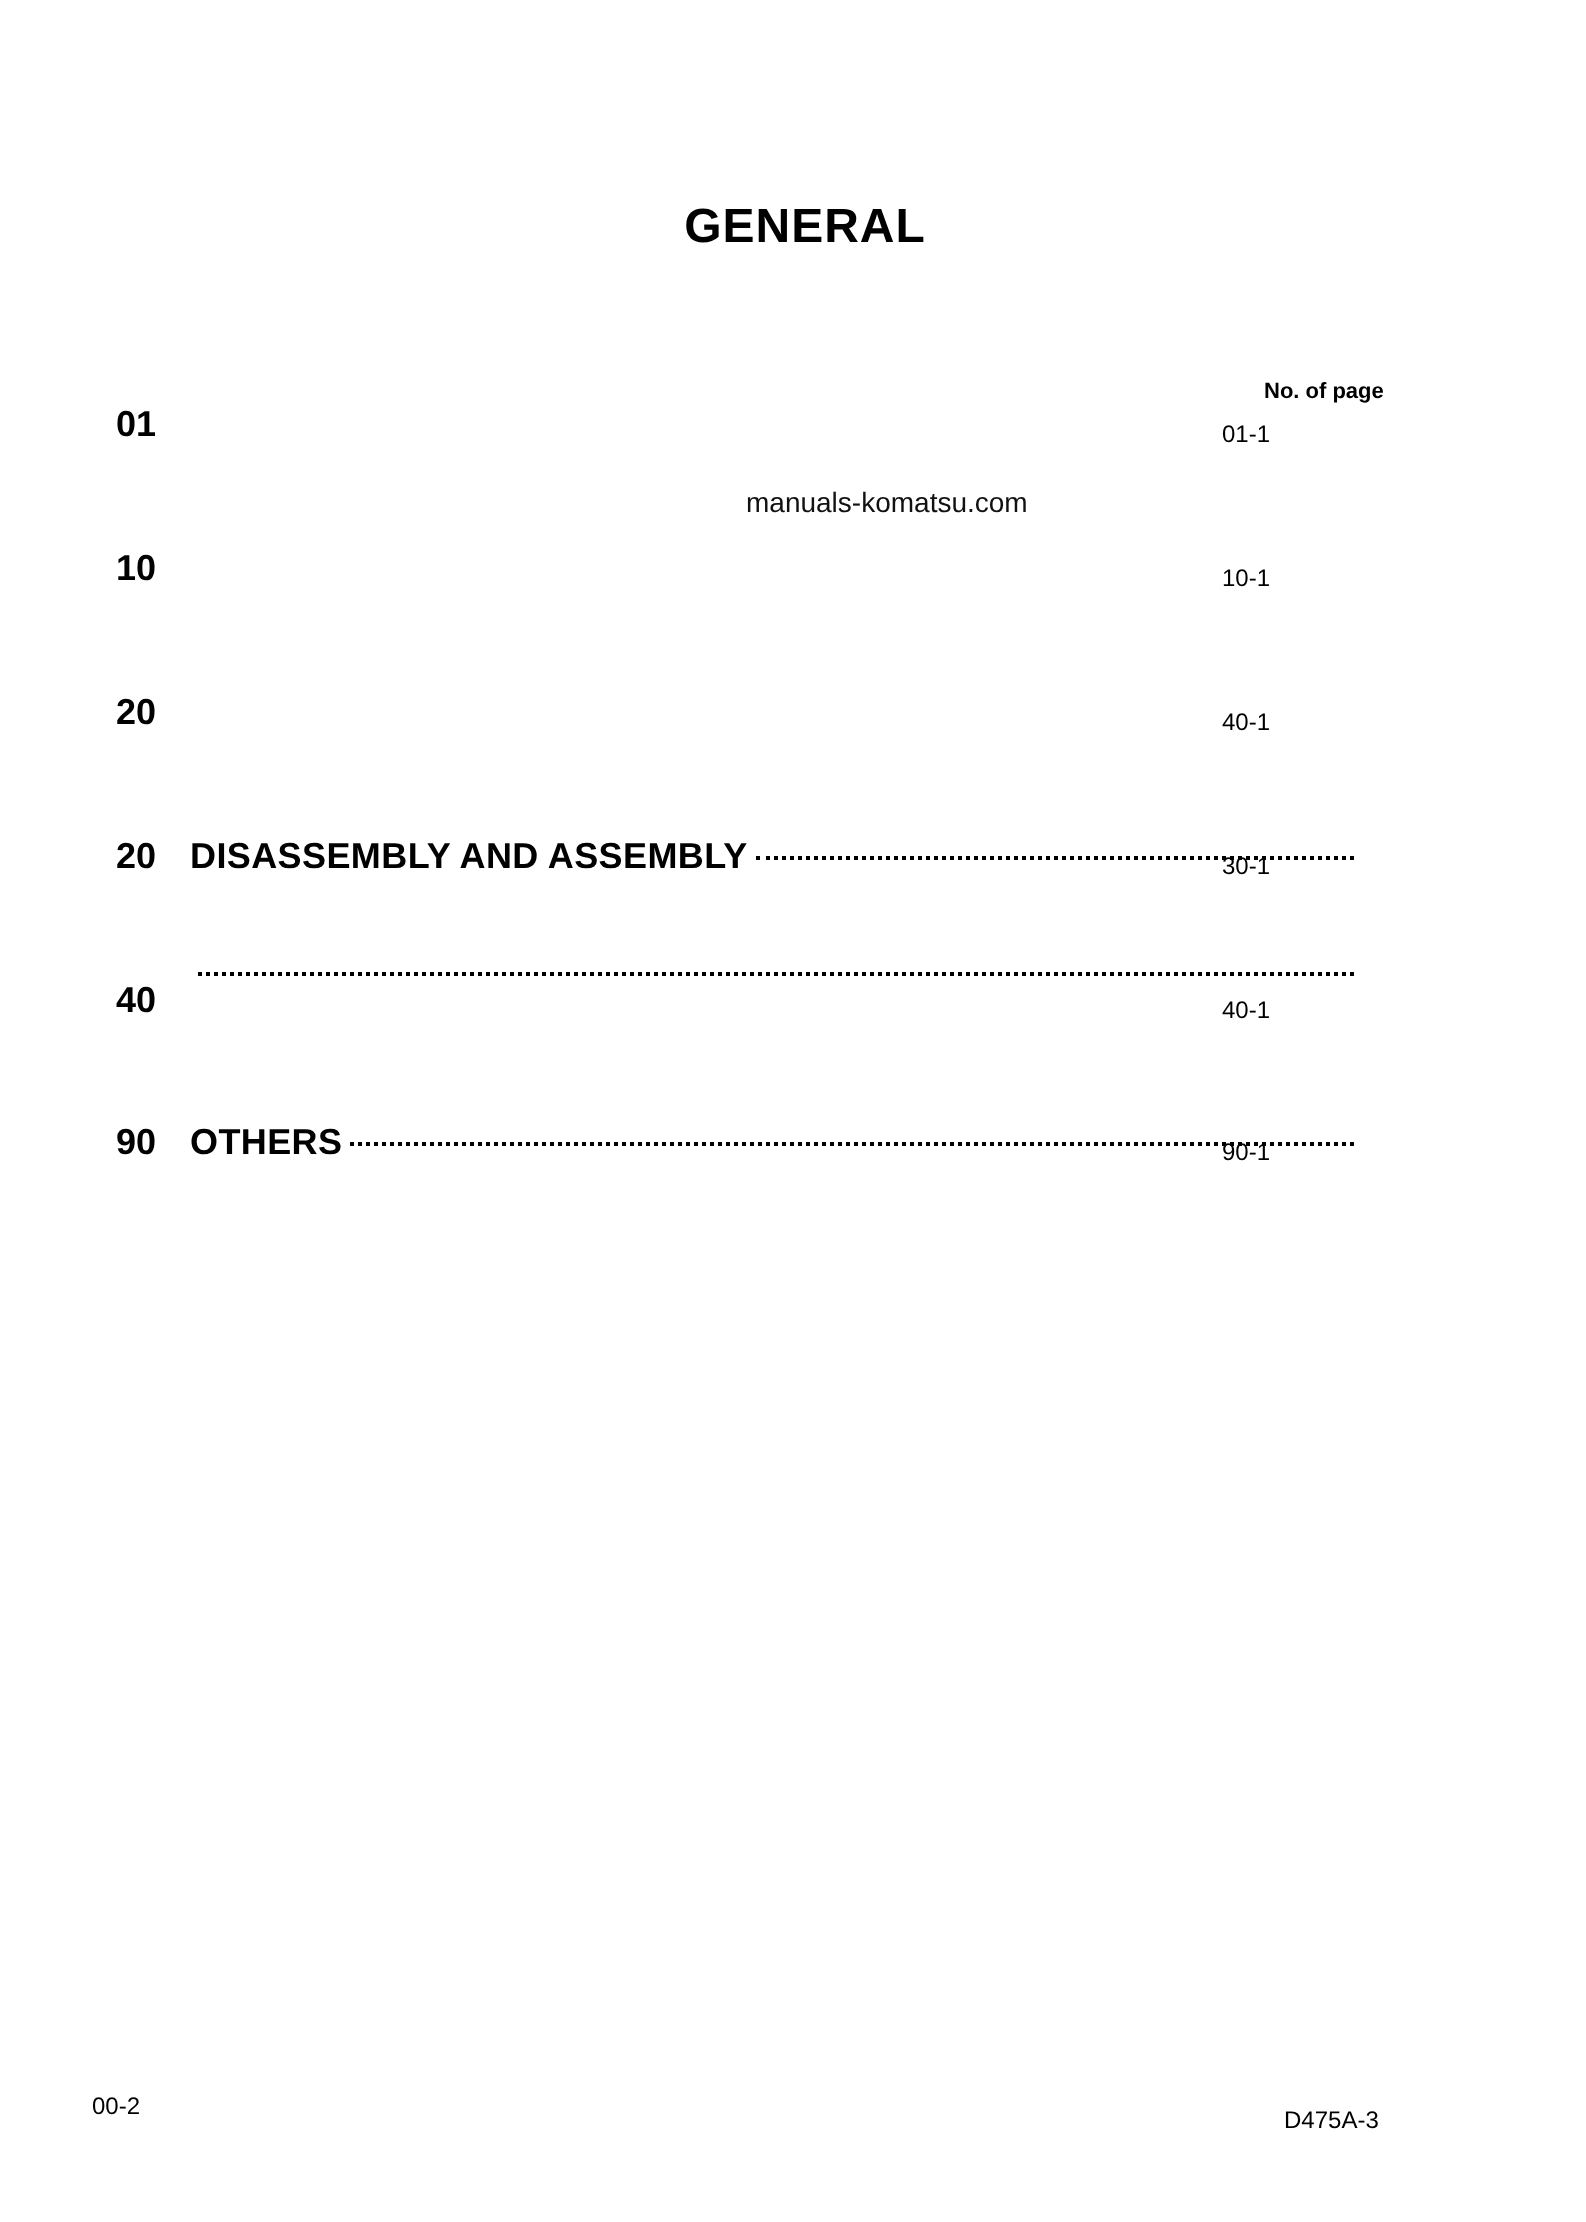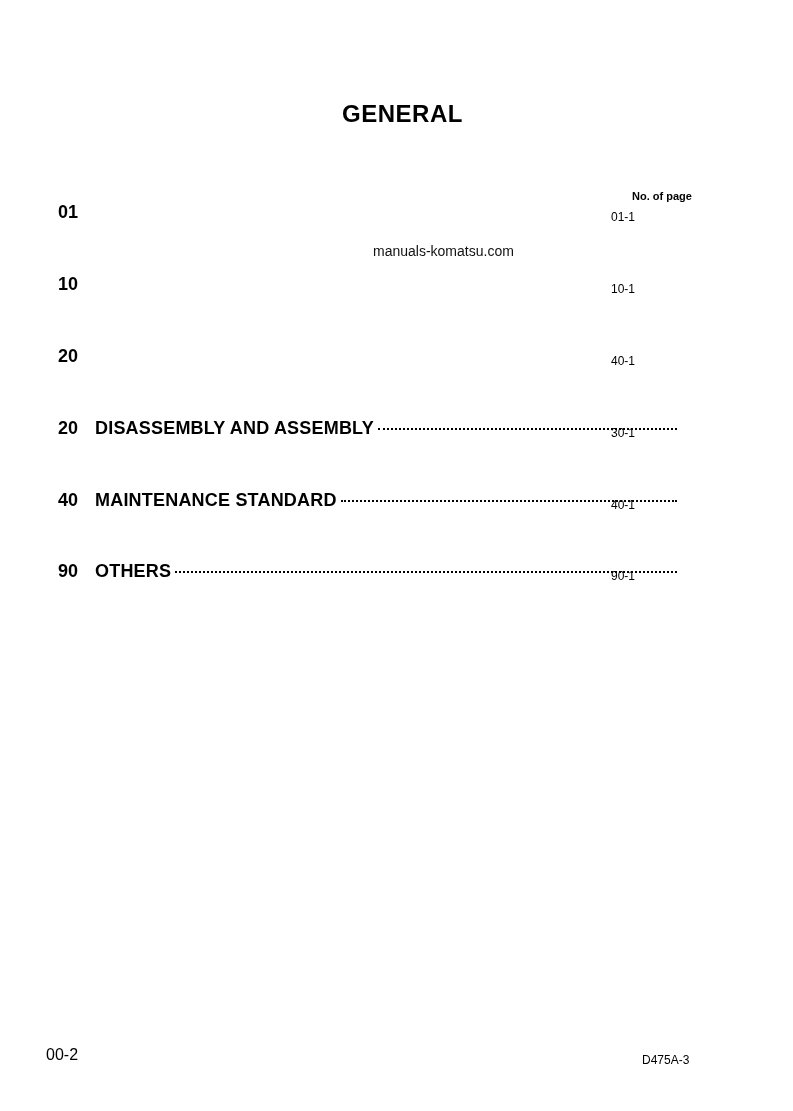--- a/index.html
+++ b/index.html
@@ -6,21 +6,21 @@
   body { width: 793px; height: 1111px; position: relative; overflow: hidden; color: #000; font-family: "Liberation Sans", sans-serif; }
   .title { position: absolute; left: 0; width: 100%; top: 100px; text-align: center; font-size: 24px; font-weight: bold; letter-spacing: 0.5px; padding-left: 12px; box-sizing: border-box; }
   .page-col-header { position: absolute; left: 632px; top: 190px; font-size: 11px; font-weight: bold; }
   .watermark { position: absolute; left: 373px; top: 243px; font-size: 14px; color: #111; }
   .row { position: absolute; left: 47px; width: 640px; height: 24px; }
   .row .num { position: absolute; left: 11px; top: 0; font-size: 18px; font-weight: bold; }
   .row .label-wrap { position: absolute; left: 48px; top: 0; width: 584px; display: flex; align-items: baseline; }
   .row .label { font-size: 18px; font-weight: bold; white-space: nowrap; letter-spacing: 0.2px; }
   .row .leader { flex: 1; border-bottom: 2px dotted #000; margin: 0 2px 0 4px; transform: translateY(-4px); }
   .row .page { position: absolute; left: 564px; top: 8px; font-size: 12px; }
-  .footer-left { position: absolute; left: 46px; top: 1046px; font-size: 16px; }
+  .footer-left { position: absolute; left: 46px; top: 1046px; font-size: 12px; }
   .footer-right { position: absolute; left: 642px; top: 1053px; font-size: 12px; }
 </style>
 </head>
 <body>
 
 <div class="title">GENERAL</div>
 
 <div class="page-col-header">No. of page</div>
 
 <div class="watermark">manuals-komatsu.com</div>
@@ -45,21 +45,20 @@
   <div class="label-wrap">
     <span class="label">DISASSEMBLY AND ASSEMBLY</span>
     <span class="leader"></span>
   </div>
   <span class="page">30-1</span>
 </div>
 
 <div class="row" style="top:490px;">
   <span class="num">40</span>
   <div class="label-wrap">
-    <span class="label">MAINTENANCE STANDARD</span>
     <span class="leader"></span>
   </div>
   <span class="page">40-1</span>
 </div>
 
 <div class="row" style="top:561px;">
   <span class="num">90</span>
   <div class="label-wrap">
     <span class="label">OTHERS</span>
     <span class="leader"></span>

